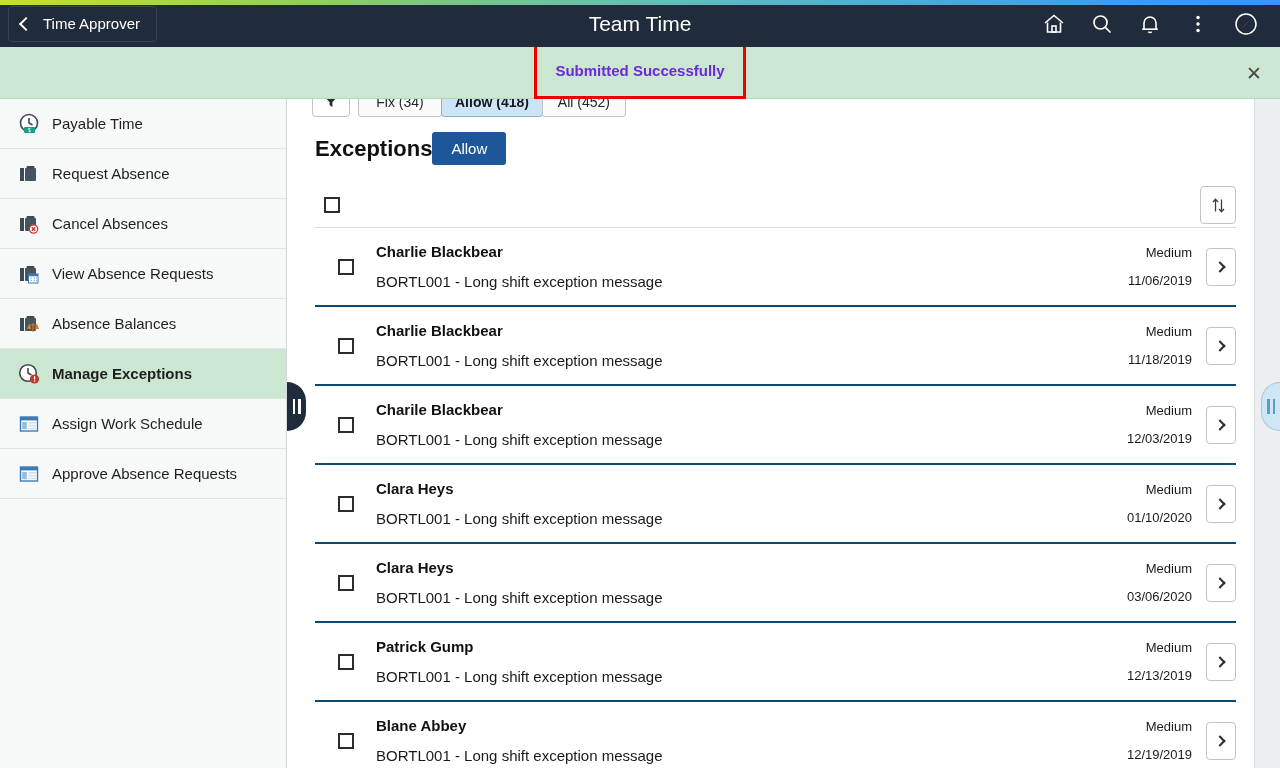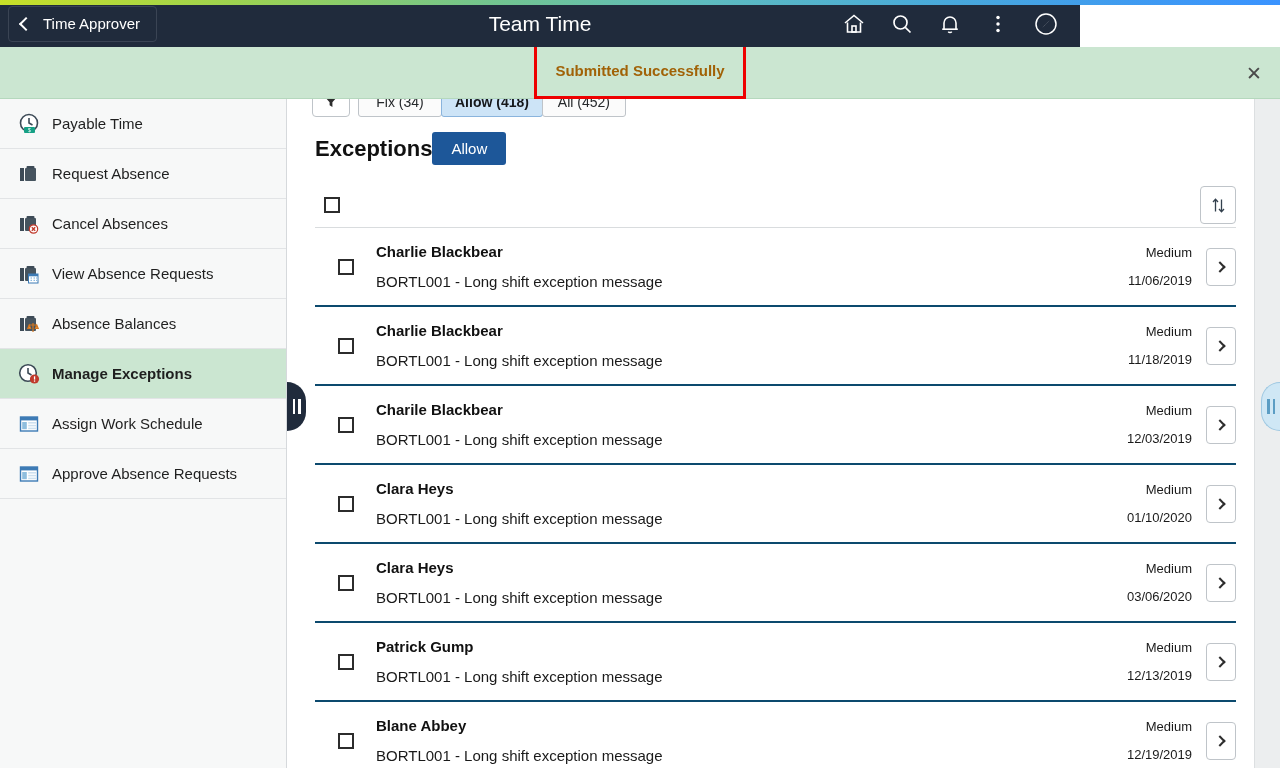--- a/index.html
+++ b/index.html
@@ -14,21 +14,21 @@
   
   .grad-bar {
     position: absolute; top: 0; left: 0; width: 1280px; height: 5px;
     background: linear-gradient(to right, #c8e028 0%, #9ed34f 18%, #73c58e 38%,
                 #5ebcc0 55%, #4aabd8 72%, #3f9bf0 88%, #3a93ff 100%);
     z-index: 40;
   }
 
   
   .header {
-    position: absolute; top: 0; left: 0; width: 1080px; height: 47px;
+    position: absolute; top: 0; left: 0; width: 1280px; height: 47px;
     background: #202b3c;
     display: flex; align-items: center;
     z-index: 30;
   }
   .back-btn {
     margin-left: 8px;
     height: 36px;
     display: flex; align-items: center;
     padding: 0 16px 0 12px;
     border: 1px solid #3a4454;
@@ -73,21 +73,21 @@
     z-index: 25;
   }
   .banner-box {
     position: absolute; left: 534px; top: -5px;
     width: 212px; height: 57px;
     border: 3px solid #ee0000;
     display: flex; align-items: center; justify-content: center;
     background: #cbe6d1;
   }
   .banner-text {
-    font-size: 15px; font-weight: bold; color: #a16207;
+    font-size: 15px; font-weight: bold; color: #6d28d9;
     white-space: nowrap;
     text-align: center;
   }
   .banner-close {
     position: absolute; right: 14px; top: 14px;
     width: 24px; height: 24px;
     display: flex; align-items: center; justify-content: center;
     color: #4a4a4a; font-size: 19px; cursor: pointer;
     line-height: 1;
   }

